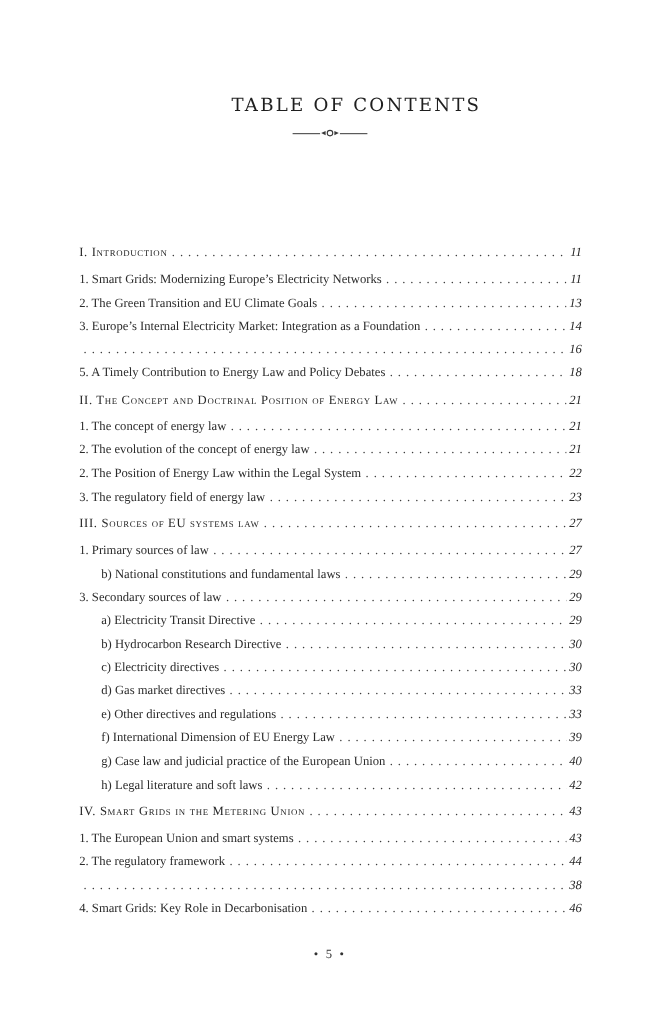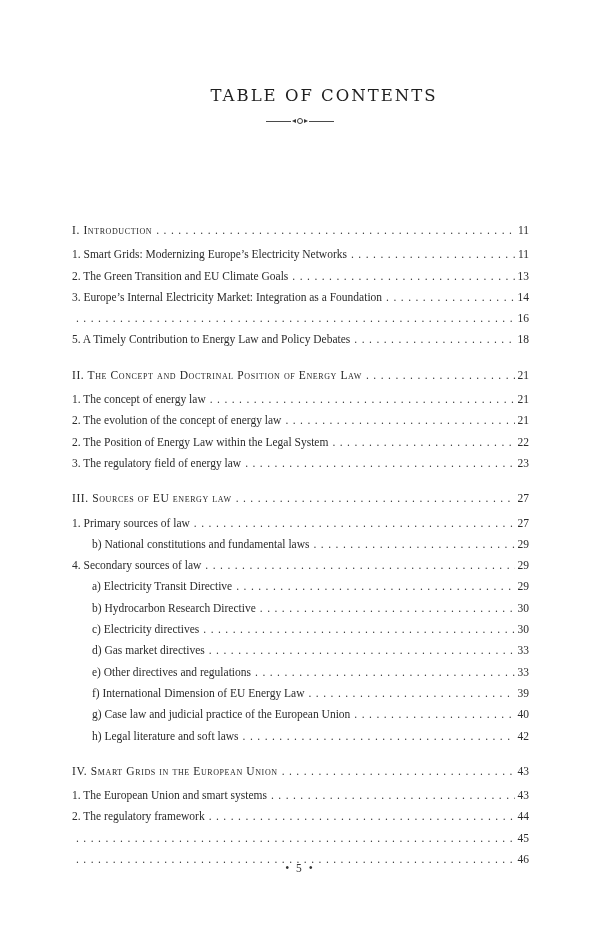--- a/index.html
+++ b/index.html
@@ -57,21 +57,21 @@
     border: 1px solid #3a3a3a;
     border-radius: 50%;
     margin: 0 1px;
     background: #ffffff;
   }
   .toc {
     margin-top: 96px;
     padding: 0 71px 0 72px;
     font-size: 11.5px;
   }
-  .section { margin-top: 14px; }
+  .section { margin-top: 3px; }
   .section:first-child { margin-top: 12px; }
   .row {
     display: flex;
     align-items: baseline;
     line-height: 21.3px;
     white-space: nowrap;
   }
   .row.heading-row {
     margin-bottom: 3px;
   }
@@ -83,21 +83,21 @@
   .row.indent-1 { padding-left: 20px; justify-content: flex-end; }
   .label { flex: 0 0 auto; }
   .dots {
     flex: 1 1 auto;
     overflow: hidden;
     white-space: nowrap;
     margin: 0 3px 0 4px;
     letter-spacing: 0.8px;
     color: #3c3c3c;
   }
-  .pagenum { flex: 0 0 auto; }
+  .pagenum { flex: 0 0 auto; font-style: italic; }
   .footer {
     position: absolute;
     top: 862px;
     left: 0;
     width: 100%;
     text-align: center;
     font-size: 11.5px;
     letter-spacing: 2px;
     color: #333333;
   }
@@ -171,36 +171,36 @@
           <span class="pagenum">22</span>
         </div>
         <div class="row ">
           <span class="label">3. The regulatory field of energy law</span>
           <span class="dots">. . . . . . . . . . . . . . . . . . . . . . . . . . . . . . . . . . . . . . . . . . . . . . . . . . . . . . . . . . . . . . . . . . . . . . . . . . . . . . . . . . . . . . . . . . . . . . . . . . . . . . . . . . . . . . . . . . . . . . . . </span>
           <span class="pagenum">23</span>
         </div>
       </div>
       <div class="section">
         <div class="row heading-row">
-          <span class="label">III. Sources of EU energy law</span>
+          <span class="label">III. Sources of EU systems law</span>
           <span class="dots">. . . . . . . . . . . . . . . . . . . . . . . . . . . . . . . . . . . . . . . . . . . . . . . . . . . . . . . . . . . . . . . . . . . . . . . . . . . . . . . . . . . . . . . . . . . . . . . . . . . . . . . . . . . . . . . . . . . . . . . . </span>
           <span class="pagenum">27</span>
         </div>
         <div class="row ">
           <span class="label">1. Primary sources of law</span>
           <span class="dots">. . . . . . . . . . . . . . . . . . . . . . . . . . . . . . . . . . . . . . . . . . . . . . . . . . . . . . . . . . . . . . . . . . . . . . . . . . . . . . . . . . . . . . . . . . . . . . . . . . . . . . . . . . . . . . . . . . . . . . . . </span>
           <span class="pagenum">27</span>
         </div>
         <div class="row indent-1">
           <span class="label">b) National constitutions and fundamental laws</span>
           <span class="dots">. . . . . . . . . . . . . . . . . . . . . . . . . . . . . . . . . . . . . . . . . . . . . . . . . . . . . . . . . . . . . . . . . . . . . . . . . . . . . . . . . . . . . . . . . . . . . . . . . . . . . . . . . . . . . . . . . . . . . . . . </span>
           <span class="pagenum">29</span>
         </div>
         <div class="row ">
-          <span class="label">4. Secondary sources of law</span>
+          <span class="label">3. Secondary sources of law</span>
           <span class="dots">. . . . . . . . . . . . . . . . . . . . . . . . . . . . . . . . . . . . . . . . . . . . . . . . . . . . . . . . . . . . . . . . . . . . . . . . . . . . . . . . . . . . . . . . . . . . . . . . . . . . . . . . . . . . . . . . . . . . . . . . </span>
           <span class="pagenum">29</span>
         </div>
         <div class="row indent-1">
           <span class="label">a) Electricity Transit Directive</span>
           <span class="dots">. . . . . . . . . . . . . . . . . . . . . . . . . . . . . . . . . . . . . . . . . . . . . . . . . . . . . . . . . . . . . . . . . . . . . . . . . . . . . . . . . . . . . . . . . . . . . . . . . . . . . . . . . . . . . . . . . . . . . . . . </span>
           <span class="pagenum">29</span>
         </div>
         <div class="row indent-1">
           <span class="label">b) Hydrocarbon Research Directive</span>
@@ -233,39 +233,40 @@
           <span class="pagenum">40</span>
         </div>
         <div class="row indent-1">
           <span class="label">h) Legal literature and soft laws</span>
           <span class="dots">. . . . . . . . . . . . . . . . . . . . . . . . . . . . . . . . . . . . . . . . . . . . . . . . . . . . . . . . . . . . . . . . . . . . . . . . . . . . . . . . . . . . . . . . . . . . . . . . . . . . . . . . . . . . . . . . . . . . . . . . </span>
           <span class="pagenum">42</span>
         </div>
       </div>
       <div class="section">
         <div class="row heading-row">
-          <span class="label">IV. Smart Grids in the European Union</span>
+          <span class="label">IV. Smart Grids in the Metering Union</span>
           <span class="dots">. . . . . . . . . . . . . . . . . . . . . . . . . . . . . . . . . . . . . . . . . . . . . . . . . . . . . . . . . . . . . . . . . . . . . . . . . . . . . . . . . . . . . . . . . . . . . . . . . . . . . . . . . . . . . . . . . . . . . . . . </span>
           <span class="pagenum">43</span>
         </div>
         <div class="row ">
           <span class="label">1. The European Union and smart systems</span>
           <span class="dots">. . . . . . . . . . . . . . . . . . . . . . . . . . . . . . . . . . . . . . . . . . . . . . . . . . . . . . . . . . . . . . . . . . . . . . . . . . . . . . . . . . . . . . . . . . . . . . . . . . . . . . . . . . . . . . . . . . . . . . . . </span>
           <span class="pagenum">43</span>
         </div>
         <div class="row ">
           <span class="label">2. The regulatory framework</span>
           <span class="dots">. . . . . . . . . . . . . . . . . . . . . . . . . . . . . . . . . . . . . . . . . . . . . . . . . . . . . . . . . . . . . . . . . . . . . . . . . . . . . . . . . . . . . . . . . . . . . . . . . . . . . . . . . . . . . . . . . . . . . . . . </span>
           <span class="pagenum">44</span>
         </div>
         <div class="row ">
           <span class="dots">. . . . . . . . . . . . . . . . . . . . . . . . . . . . . . . . . . . . . . . . . . . . . . . . . . . . . . . . . . . . . . . . . . . . . . . . . . . . . . . . . . . . . . . . . . . . . . . . . . . . . . . . . . . . . . . . . . . . . . . . </span>
-          <span class="pagenum">45</span>
-        </div>
-        <div class="row ">
+          <span class="pagenum">38</span>
+        </div>
+        <div class="row ">
+          <span class="label">4. Smart Grids: Key Role in Decarbonisation</span>
           <span class="dots">. . . . . . . . . . . . . . . . . . . . . . . . . . . . . . . . . . . . . . . . . . . . . . . . . . . . . . . . . . . . . . . . . . . . . . . . . . . . . . . . . . . . . . . . . . . . . . . . . . . . . . . . . . . . . . . . . . . . . . . . </span>
           <span class="pagenum">46</span>
         </div>
       </div>
     </div>
 
   <div class="footer">• 5 •</div>
 
 </div>
 

